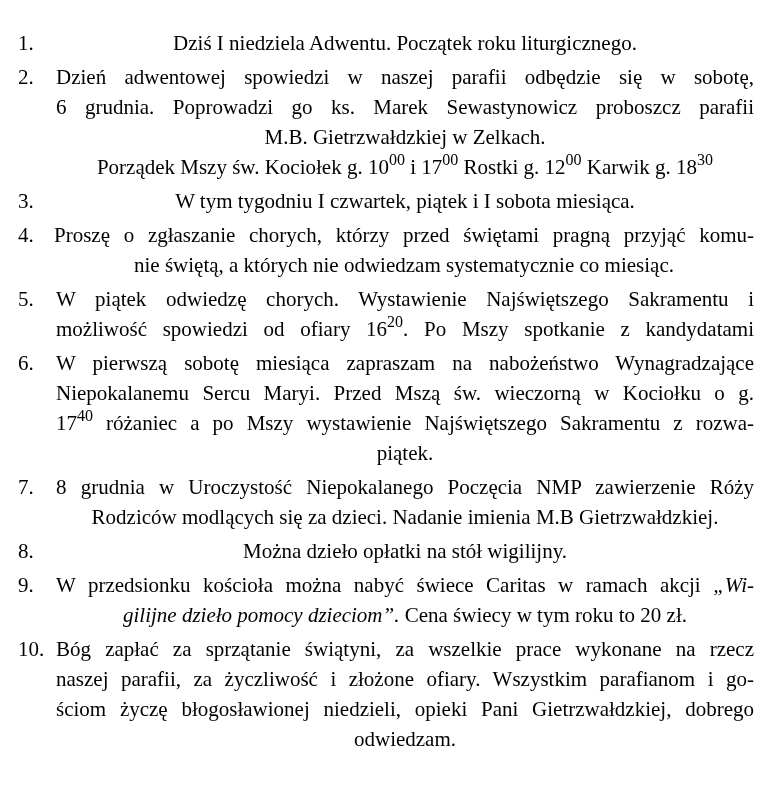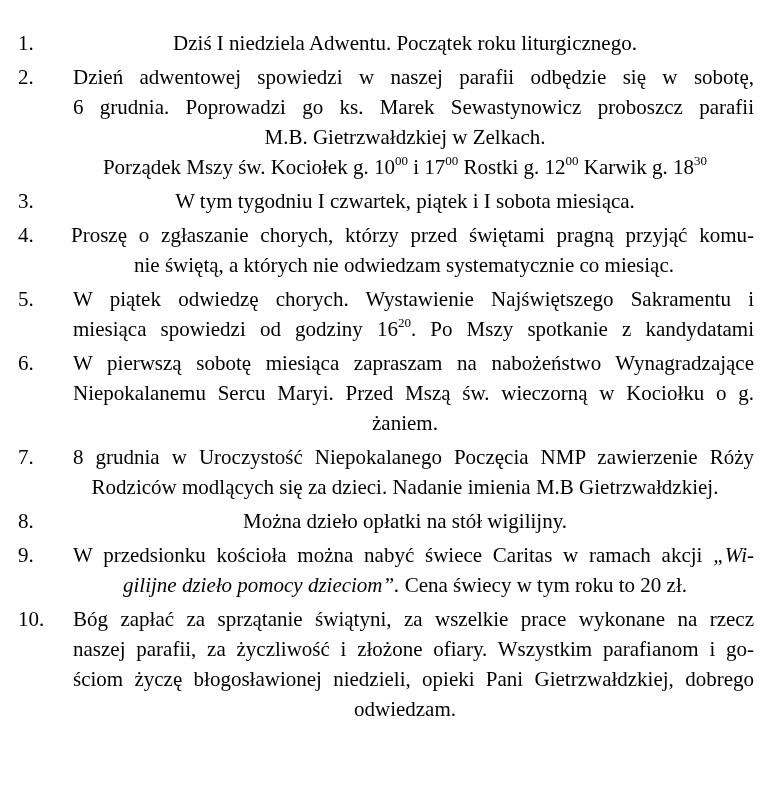--- a/index.html
+++ b/index.html
@@ -10,26 +10,26 @@
   }
   .page { position: absolute; left: 0; top: 28px; width: 774px; }
   .item { position: relative; margin: 0; }
   .item + .item { margin-top: 4px; }
   .num { position: absolute; left: 18px; top: 0; font-size: 21px; line-height: 30px; }
   .body { margin-left: 56px; width: 698px; }
   .line {
     display: block; font-size: 21px; line-height: 30px; height: 30px;
     white-space: nowrap; overflow: visible; text-align: center;
   }
-  .line.j { text-align: justify; text-align-last: justify; white-space: normal; margin-left: 17px; }
+  .line.j { text-align: justify; text-align-last: justify; white-space: normal; }
   .item.n4 .num { left: 18px; }
   .item.n4 .body { margin-left: 54px; width: 700px; }
   .item.n10 .body { margin-left: 56px; }
   .item.n10 .num { left: 18px; }
-  sup { font-size: 13px; line-height: 0; vertical-align: 9px; }
+  sup { font-size: 16px; line-height: 0; vertical-align: 9px; }
   em { font-style: italic; }
 </style>
 </head>
 <body>
 
 <div class="page">
 
   <div class="item">
     <span class="num">1.</span>
     <div class="body">
@@ -59,30 +59,31 @@
     <div class="body">
       <span class="line j">Proszę o zgłaszanie chorych, którzy przed świętami pragną przyjąć komu-</span>
       <span class="line">nie świętą, a których nie odwiedzam systematycznie co miesiąc.</span>
     </div>
   </div>
 
   <div class="item">
     <span class="num">5.</span>
     <div class="body">
       <span class="line j">W piątek odwiedzę chorych. Wystawienie Najświętszego Sakramentu i</span>
-      <span class="line j"><span>miesiąca spowiedzi od godziny</span> <span><span>16</span><sup>20</sup></span><span>. Po Mszy spotkanie z kandydatami</span></span>
+      <span class="line j"><span>możliwość spowiedzi od ofiary</span> <span><span>16</span><sup>20</sup></span><span>. Po Mszy spotkanie z kandydatami</span></span>
     </div>
   </div>
 
   <div class="item">
     <span class="num">6.</span>
     <div class="body">
       <span class="line j">W pierwszą sobotę miesiąca zapraszam na nabożeństwo Wynagradzające</span>
       <span class="line j">Niepokalanemu Sercu Maryi. Przed Mszą św. wieczorną w Kociołku o g.</span>
-      <span class="line">żaniem.</span>
+      <span class="line j"><span><span>17</span><sup>40</sup></span><span> różaniec a po Mszy wystawienie Najświętszego Sakramentu z rozwa-</span></span>
+      <span class="line">piątek.</span>
     </div>
   </div>
 
   <div class="item">
     <span class="num">7.</span>
     <div class="body">
       <span class="line j">8 grudnia w Uroczystość Niepokalanego Poczęcia NMP zawierzenie Róży</span>
       <span class="line">Rodziców modlących się za dzieci. Nadanie imienia M.B Gietrzwałdzkiej.</span>
     </div>
   </div>

